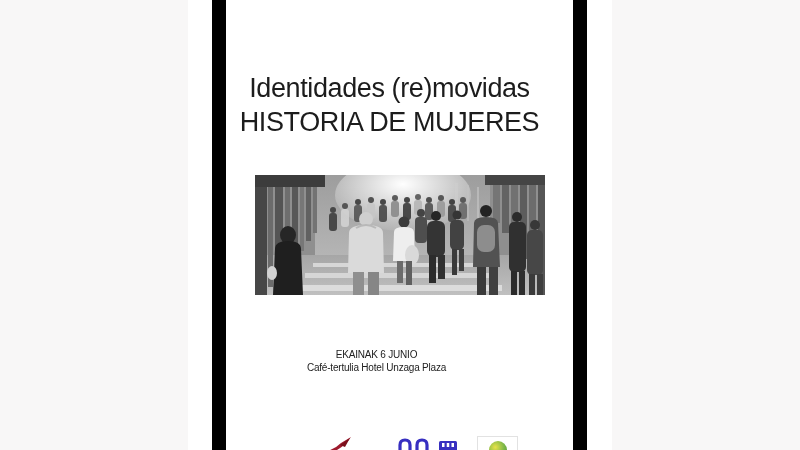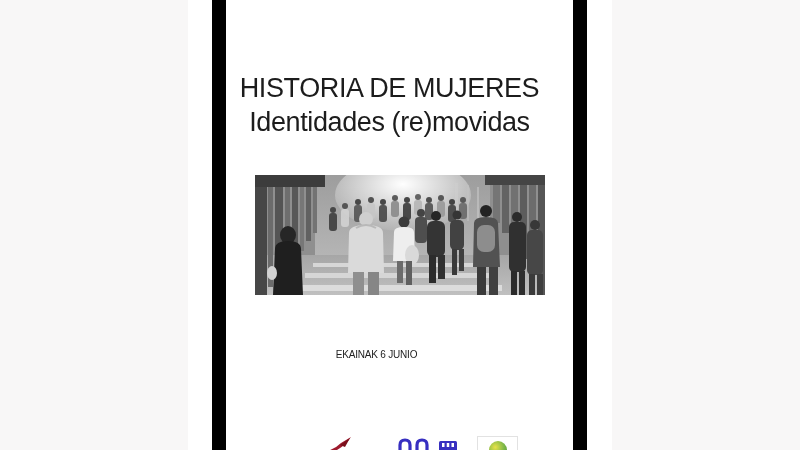--- a/index.html
+++ b/index.html
@@ -60,22 +60,22 @@
 </head>
 <body>
 
 <div class="phone-mockup">
   <div class="bezel bezel-left"></div>
   <div class="bezel bezel-right"></div>
 
   <div class="screen">
 
     <div class="poster-title">
+      <div>Identidades (re)movidas</div>
       <div>HISTORIA DE MUJERES</div>
-      <div>Identidades (re)movidas</div>
     </div>
 
     <div class="poster-photo">
       <svg viewBox="0 0 290 120" xmlns="http://www.w3.org/2000/svg">
         <defs>
           <linearGradient id="gSky" x1="0" y1="0" x2="0" y2="1">
             <stop offset="0" stop-color="#9d9d9d"></stop>
               <stop offset="1" stop-color="#b8b8b8"></stop>
           </linearGradient>
           <radialGradient id="gLight" cx="0.5" cy="0.35" r="0.7">
@@ -184,20 +184,21 @@
         <rect x="264" y="96" width="6" height="24" fill="#2e2e2e"></rect>
         <circle cx="280" cy="50" r="5" fill="#383838"></circle>
         <rect x="272" y="55" width="16" height="45" rx="5" fill="#474747"></rect>
         <rect x="274" y="99" width="6" height="21" fill="#3a3a3a"></rect>
         <rect x="282" y="99" width="6" height="21" fill="#3e3e3e"></rect>
       </svg>
     </div>
 
     <div class="event-info">
       <div>EKAINAK 6 JUNIO</div>
+      <div>Café-tertulia Hotel Unzaga Plaza</div>
     </div>
 
     <div class="logo logo-red">
       <svg viewBox="0 0 28 20" xmlns="http://www.w3.org/2000/svg">
         <path d="M1 15 Q9 13 15 7 L25 1 Q20 9 11 14 Q6 16 1 15 Z" style="fill:var(--logo-red,#9e1b2e)"></path>
         <path d="M14 9 L24 2 L19 11 Z" style="fill:#7a0f1c"></path>
       </svg>
     </div>
 
     <div class="logo logo-blue-arches">

